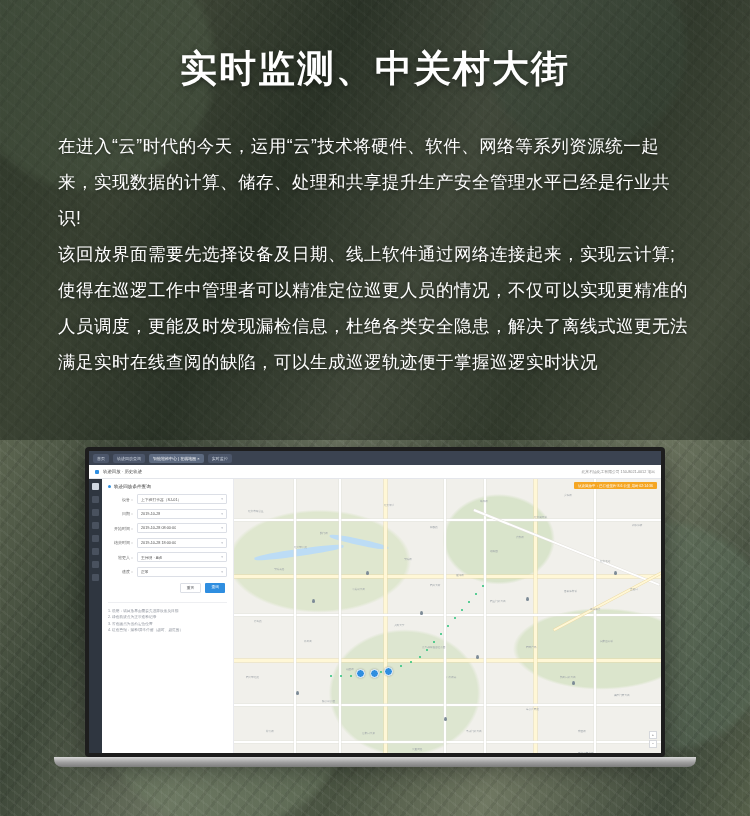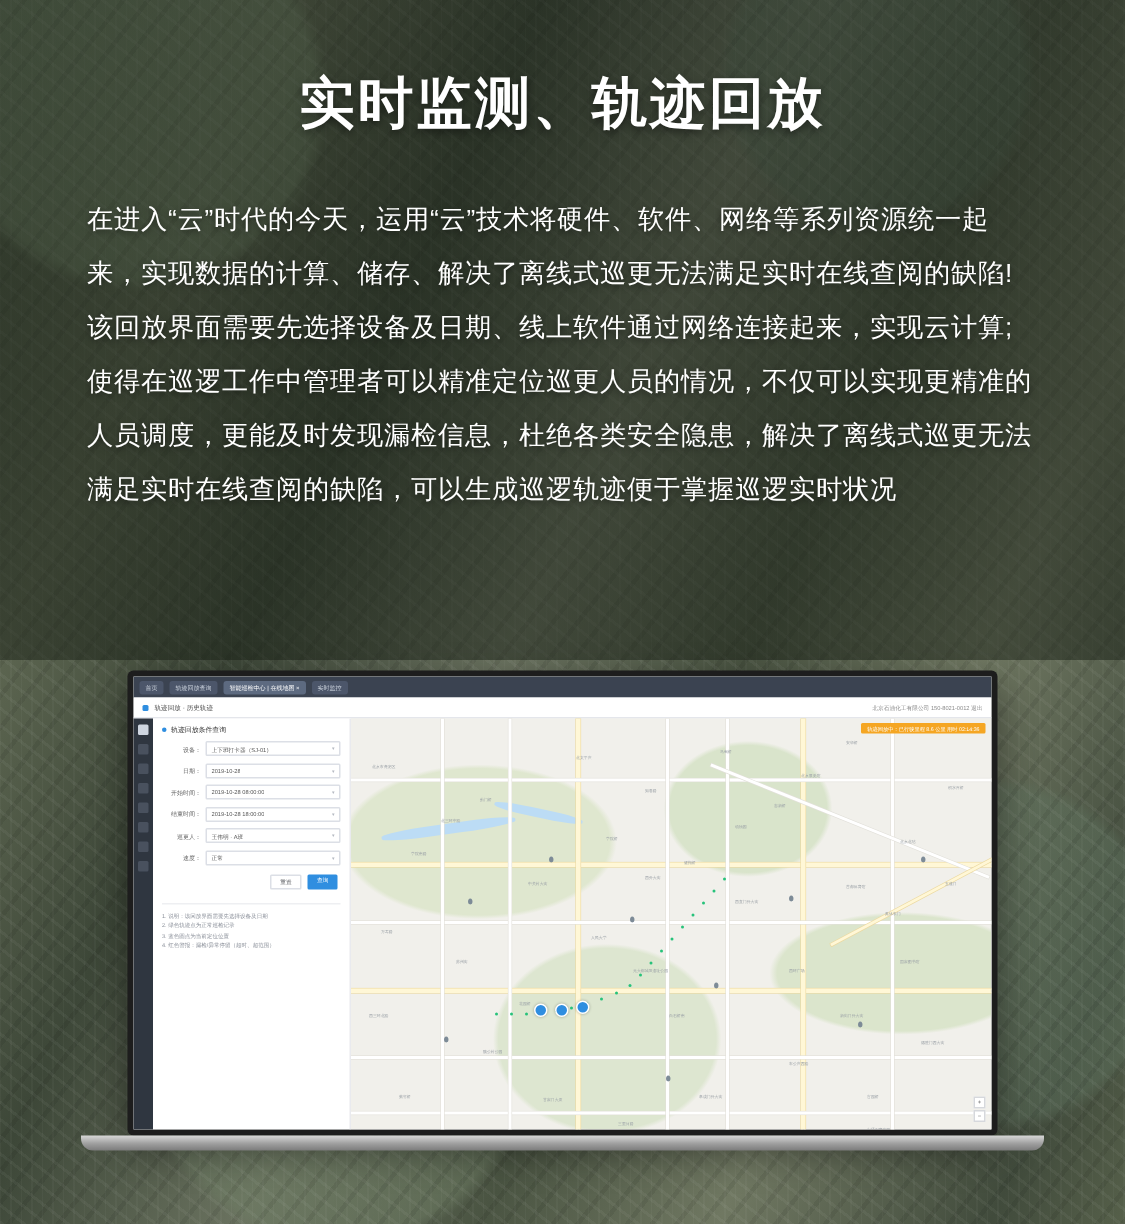--- a/index.html
+++ b/index.html
@@ -151,22 +151,22 @@
   .mapzoom{position:absolute;right:4px;bottom:5px;display:flex;flex-direction:column;gap:1px;}
   .mapzoom div{width:6px;height:6px;background:#fff;border:1px solid #d6d8dc;font-size:4px;line-height:5px;text-align:center;color:#666;}
 </style>
 </head>
 <body>
 
 <div class="bg"></div>
 <div class="overlay"></div>
 
 <div class="copy">
-  <h1 class="headline">实时监测、轨迹回放</h1>
-  <p class="para">在进入“云”时代的今天，运用“云”技术将硬件、软件、网络等系列资源统一起来，实现数据的计算、储存、解决了离线式巡更无法满足实时在线查阅的缺陷!</p>
+  <h1 class="headline">实时监测、中关村大街</h1>
+  <p class="para">在进入“云”时代的今天，运用“云”技术将硬件、软件、网络等系列资源统一起来，实现数据的计算、储存、处理和共享提升生产安全管理水平已经是行业共识!</p>
   <p class="para second">该回放界面需要先选择设备及日期、线上软件通过网络连接起来，实现云计算;使得在巡逻工作中管理者可以精准定位巡更人员的情况，不仅可以实现更精准的人员调度，更能及时发现漏检信息，杜绝各类安全隐患，解决了离线式巡更无法满足实时在线查阅的缺陷，可以生成巡逻轨迹便于掌握巡逻实时状况</p>
 </div>
 
 <div class="device">
   <div class="screen">
 
     <div class="browserbar">
       <div class="btab">首页</div>
       <div class="btab">轨迹回放查询</div>
       <div class="btab active">智能巡检中心 | 在线地图 ×</div>

